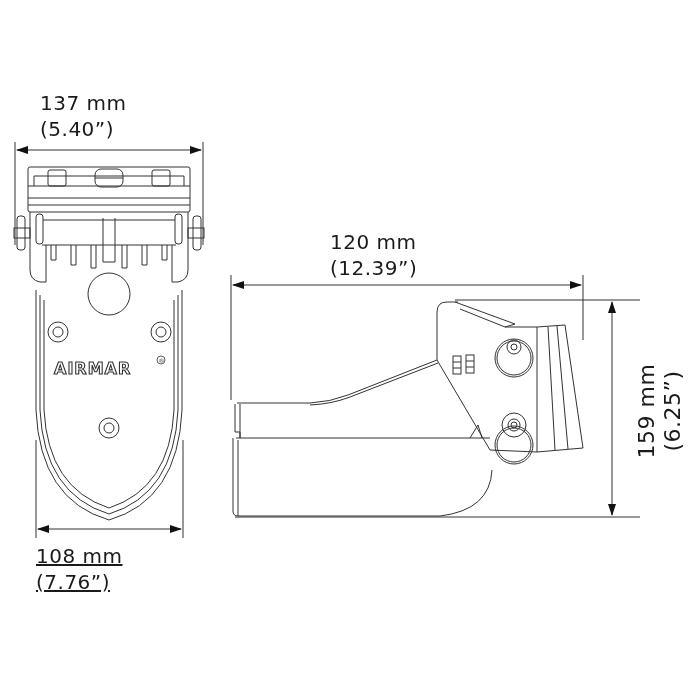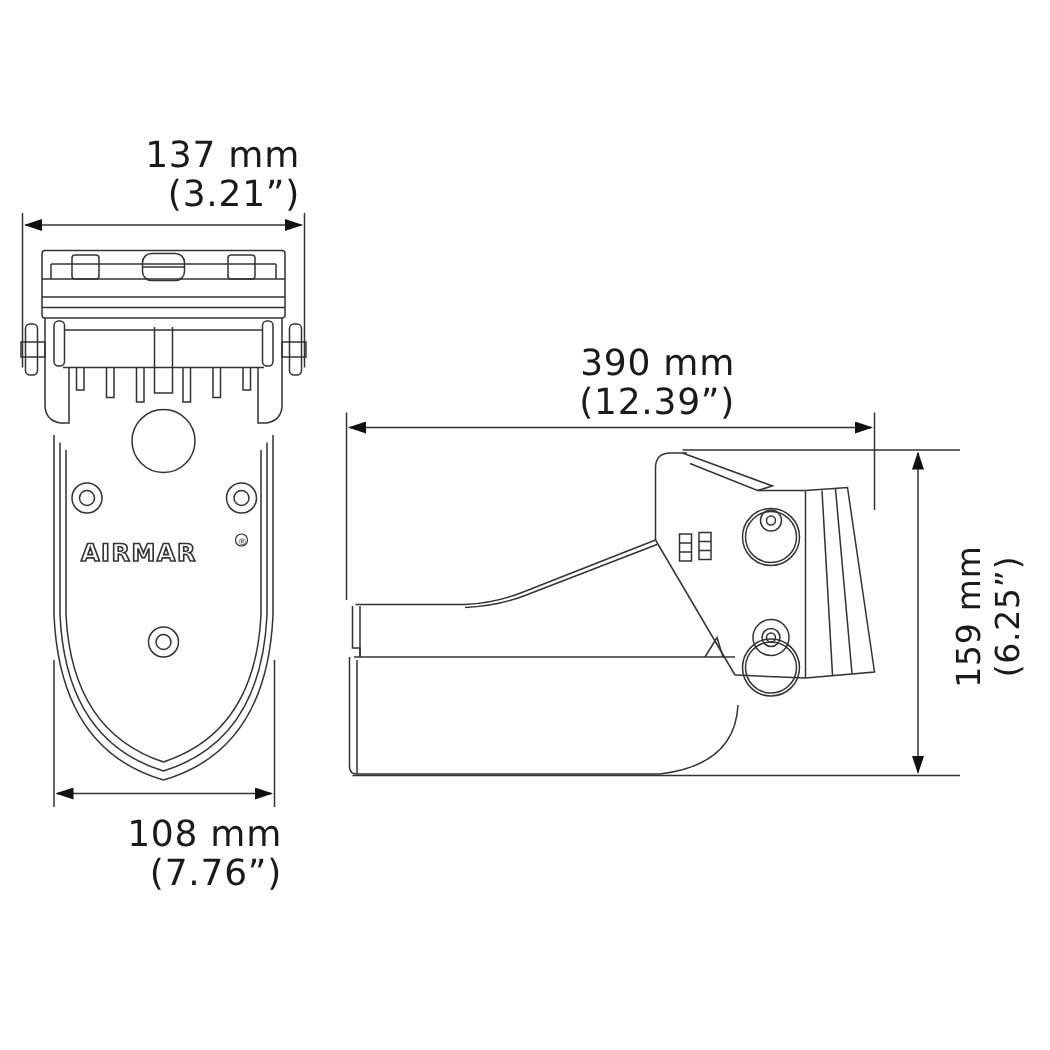--- a/index.html
+++ b/index.html
@@ -1,44 +1,44 @@
 <!DOCTYPE html>
 <html><head>
 <meta charset="utf-8">
 <style>
   html, body { margin: 0; padding: 0; background: #ffffff; }
   body { width: 700px; height: 700px; position: relative; overflow: hidden;
          font-family: "DejaVu Sans", sans-serif; color: #1a1a1a; }
   .canvas { position: absolute; left: 0; top: 0; width: 700px; height: 700px; }
-  .label { position: absolute; text-align: right; font-size: 24px; line-height: 26px;
+  .label { position: absolute; text-align: left; font-size: 20px; line-height: 26px;
            color: #1a1a1a; letter-spacing: 0.5px; }
   .label span { display: block; }
   .label-vert { position: absolute; font-size: 22px; line-height: 26px; text-align: center;
                 transform: rotate(-90deg); transform-origin: center center; white-space: nowrap;
                 letter-spacing: 0.5px; }
   .label-vert span { display: block; }
   svg text { font-family: "DejaVu Sans", sans-serif; }
 </style>
 </head>
 <body>
 
 <div class="canvas">
 
   <div class="label" style="left:40px; top:90px; width:160px;">
     <span>137 mm</span>
-    <span>(3.21”)</span>
+    <span>(5.40”)</span>
   </div>
 
-  <div class="label" style="left:18px; top:543px; width:170px;">
+  <div class="label" style="left:36px; top:543px; width:170px;text-decoration:underline;">
     <span>108 mm</span>
     <span>(7.76”)</span>
   </div>
 
   <div class="label" style="left:330px; top:229px; width:160px;">
-    <span>390 mm</span>
+    <span>120 mm</span>
     <span>(12.39”)</span>
   </div>
 
   <div class="label-vert" style="left:580px; top:385px; width:160px; height:52px;">
     <span>159 mm</span>
     <span>(6.25”)</span>
   </div>
 
   <svg width="700" height="700" viewBox="0 0 700 700" style="position:absolute;left:0;top:0;">
     <defs>

